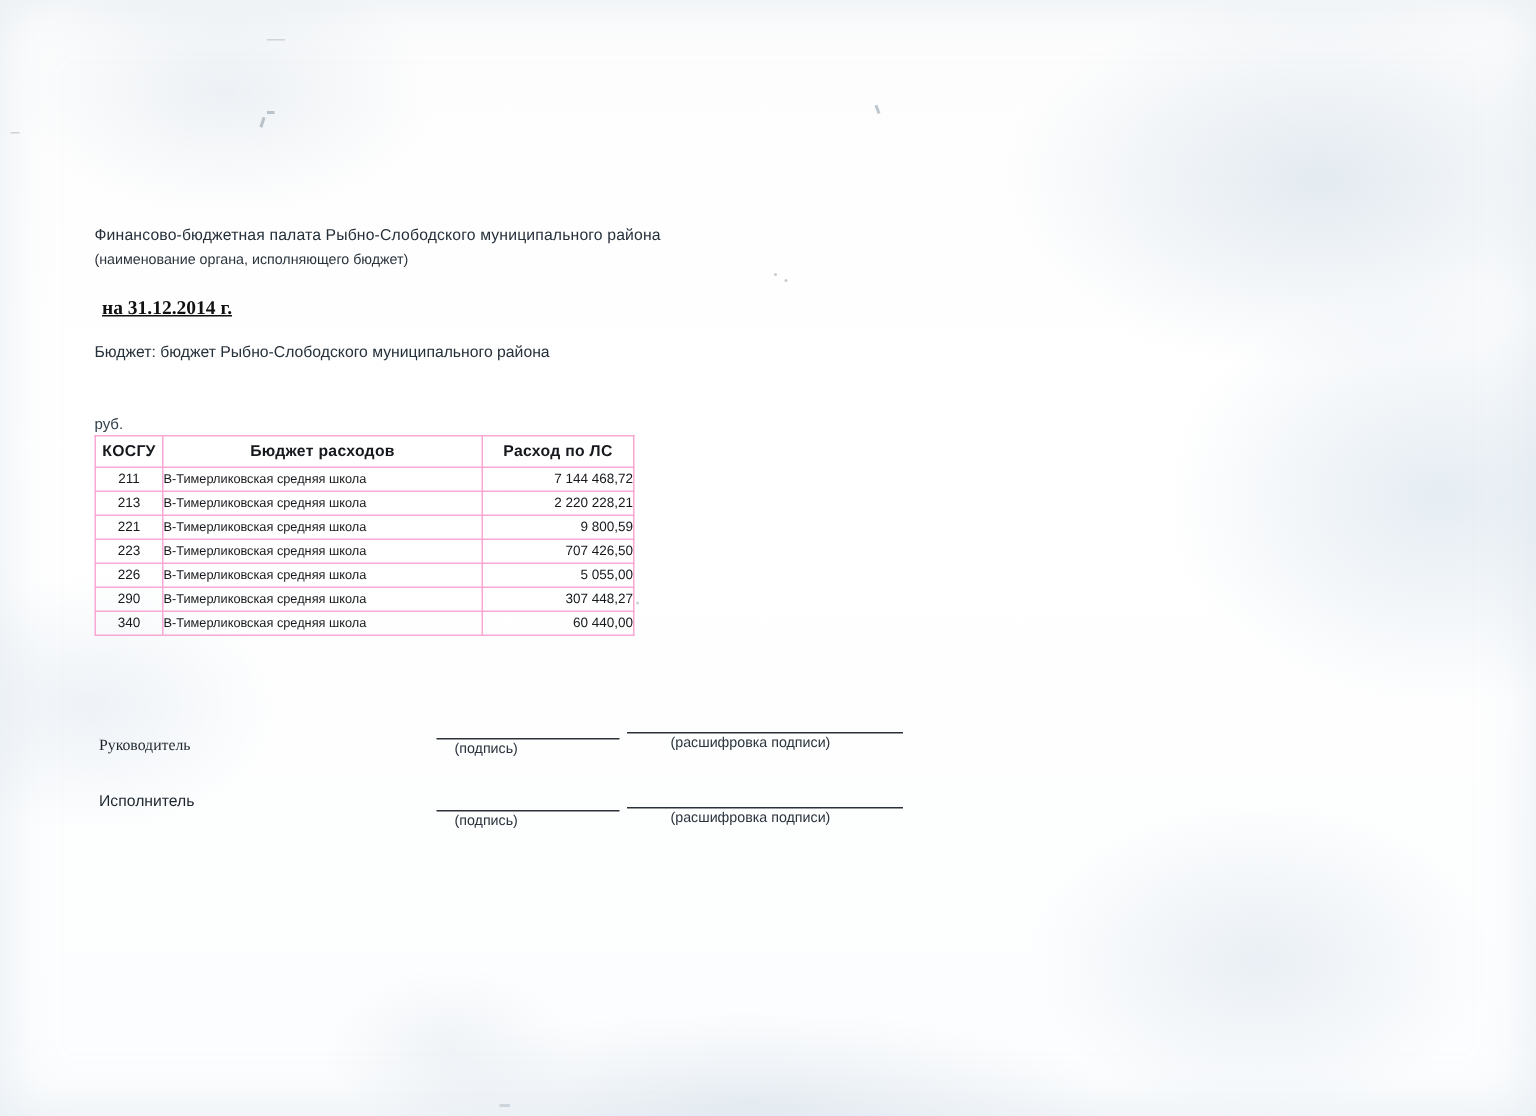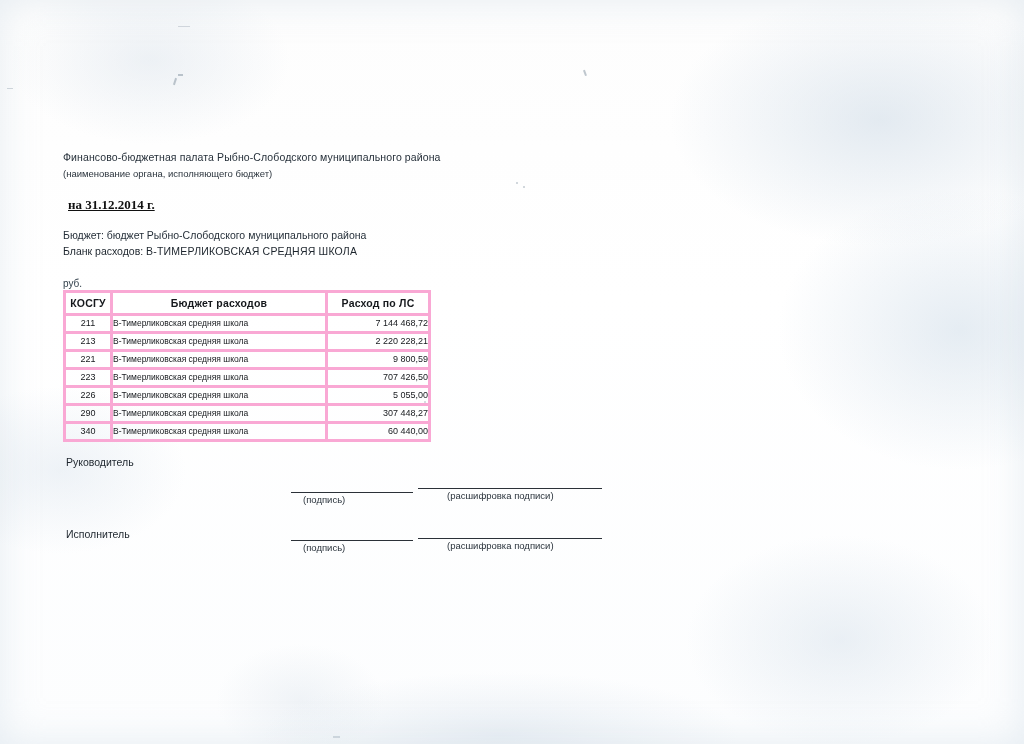--- a/index.html
+++ b/index.html
@@ -104,21 +104,21 @@
     position: absolute;
     left: 63px;
     top: 290px;
     border-collapse: collapse;
     font-size: 9px;
     color: #15181c;
     background: transparent;
   }
   table.report th,
   table.report td {
-    border: 3px solid #f9a8d4;
+    border: 1px solid #f9a8d4;
     padding: 0;
     font-weight: normal;
     line-height: 1;
   }
   table.report thead th {
     height: 20px;
     font-size: 10.5px;
     font-weight: bold;
     text-align: center;
     vertical-align: middle;
@@ -156,21 +156,21 @@
   }
   tr.total td.kosgu { text-align: center; }
   tr.total td.sum { font-size: 9.5px; }
 
   
   .sig {
     position: absolute;
     font-size: 10.5px;
     color: #1d252d;
   }
-  .sig-role-1 { left: 66px; top: 456px; }
+  .sig-role-1 { left: 66px; top: 492px; font-family: Liberation Serif, serif; }
   .sig-role-2 { left: 66px; top: 528px; }
 
   .sig-rule {
     position: absolute;
     height: 0;
     border-top: 1px solid #2b3138;
   }
   .rule-1a { left: 291px; top: 492px; width: 122px; }
   .rule-1b { left: 418px; top: 488px; width: 184px; }
   .rule-2a { left: 291px; top: 540px; width: 122px; }
@@ -206,24 +206,20 @@
   <div class="org-line">Финансово-бюджетная палата Рыбно-Слободского муниципального района</div>
   <div class="org-sub">(наименование органа, исполняющего бюджет)</div>
 
   <div class="date-line">на 31.12.2014 г.</div>
 
   <div class="budget-line">
     <span>Бюджет:</span>
     <span>бюджет Рыбно-Слободского муниципального района</span>
   </div>
 
-  <div class="blank-line">
-    <span>Бланк расходов:</span>
-    <span class="value">В-ТИМЕРЛИКОВСКАЯ СРЕДНЯЯ ШКОЛА</span>
-  </div>
 
   <div class="units">руб.</div>
 
   <table class="report">
     <thead>
       <tr>
         <th class="c-kosgu">КОСГУ</th>
         <th class="c-blank">Бюджет расходов</th>
         <th class="c-sum">Расход по ЛС</th>
       </tr>

